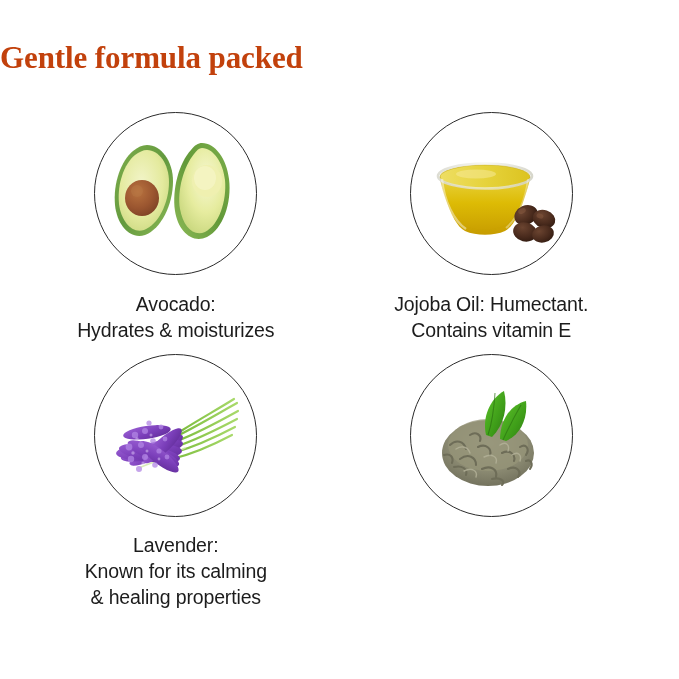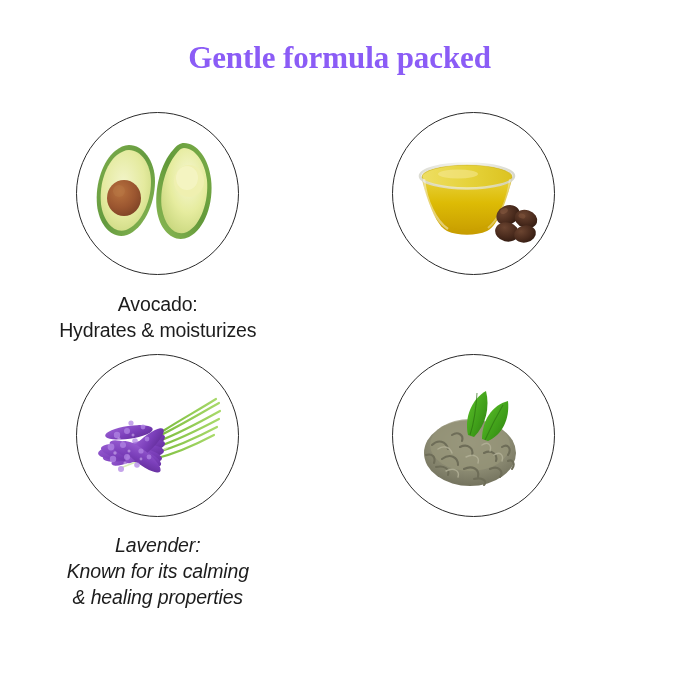--- a/index.html
+++ b/index.html
@@ -20,52 +20,51 @@
     height: 679px;
     background: #ffffff;
   }
 
   
   .title {
     position: absolute;
     top: 40px;
     left: 0;
     width: 679px;
-    text-align: center;
     font-family: "Liberation Serif", "DejaVu Serif", serif;
     font-weight: bold;
     font-size: 31px;
     line-height: 35px;
-    color: #8b5cf6;
+    color: #c2410c;
     letter-spacing: -0.1px;
   }
   .title .line {
     display: block;
   }
 
   
   .grid {
     position: absolute;
     top: 112px;
     left: 0;
     width: 679px;
   }
   .row {
     display: flex;
     width: 631px;
+    padding-left: 18px;
   }
   .cell {
     width: 339.5px;
     display: flex;
     flex-direction: column;
     align-items: center;
   }
   .cell.row2 {
     margin-top: 11px;
-    font-style: italic;
   }
 
   .circle {
     width: 163px;
     height: 163px;
     border: 1.6px solid #2b2b2b;
     border-radius: 50%;
     box-sizing: border-box;
     display: flex;
     align-items: center;
@@ -195,20 +194,22 @@
             <g>
               <ellipse cx="110" cy="96" rx="12" ry="9.5" fill="url(#seedGrad)" transform="rotate(-24 110 96)"></ellipse>
               <ellipse cx="128" cy="100" rx="11.5" ry="9" fill="url(#seedGrad)" transform="rotate(18 128 100)"></ellipse>
               <ellipse cx="109" cy="113" rx="12" ry="9.5" fill="url(#seedGrad)" transform="rotate(14 109 113)"></ellipse>
               <ellipse cx="127" cy="115" rx="11" ry="8.5" fill="url(#seedGrad)" transform="rotate(-12 127 115)"></ellipse>
               <ellipse cx="106" cy="92" rx="4" ry="2.6" fill="#8a5c41" opacity="0.5" transform="rotate(-24 106 92)"></ellipse>
               <ellipse cx="124" cy="97" rx="3.6" ry="2.4" fill="#8a5c41" opacity="0.45" transform="rotate(18 124 97)"></ellipse>
             </g>
           </svg>
         </div>
+        <div class="caption">Jojoba Oil: Humectant.
+Contains vitamin E</div>
       </div>
     </div>
 
     <div class="row">
 
       <div class="cell row2">
         <div class="circle">
           <svg width="150" height="150" viewBox="0 0 150 150">
             <defs>
               <linearGradient id="stemGrad" x1="0%" y1="0%" x2="100%" y2="0%">

